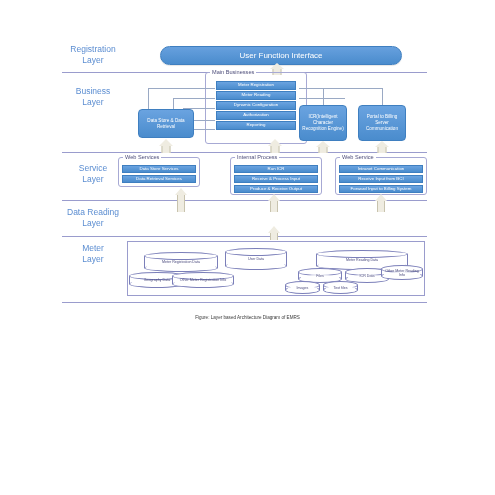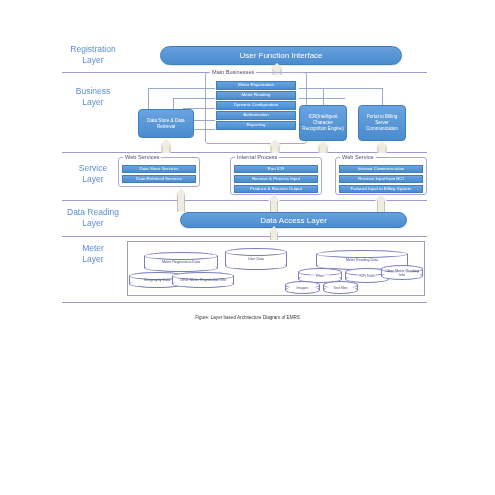--- a/index.html
+++ b/index.html
@@ -241,23 +241,20 @@
   </div>
   <div class="uparrow" style="left:268px;top:194px;width:12px;height:18px;">
     <div class="shaft" style="width:6px;height:12px;"></div>
     <div class="head" style="border-width:0 6px 7px 6px;border-bottom-color:#efece1;"></div>
   </div>
   <div class="uparrow" style="left:375px;top:194px;width:12px;height:18px;">
     <div class="shaft" style="width:6px;height:12px;"></div>
     <div class="head" style="border-width:0 6px 7px 6px;border-bottom-color:#efece1;"></div>
   </div>
 
-  <div class="pill" style="left:180px;top:212px;width:225px;height:14px;">
-    <span>Data Access Layer</span>
-  </div>
 
   <div class="uparrow" style="left:268px;top:226px;width:12px;height:14px;">
     <div class="shaft" style="width:6px;height:8px;"></div>
     <div class="head" style="border-width:0 6px 7px 6px;border-bottom-color:#efece1;"></div>
   </div>
 
   <div class="data-box" style="left:127px;top:241px;width:298px;height:55px;"></div>
 
   <div class="cyl" style="left:144px;top:252px;width:74px;height:20px;">
     <div class="body"></div>

